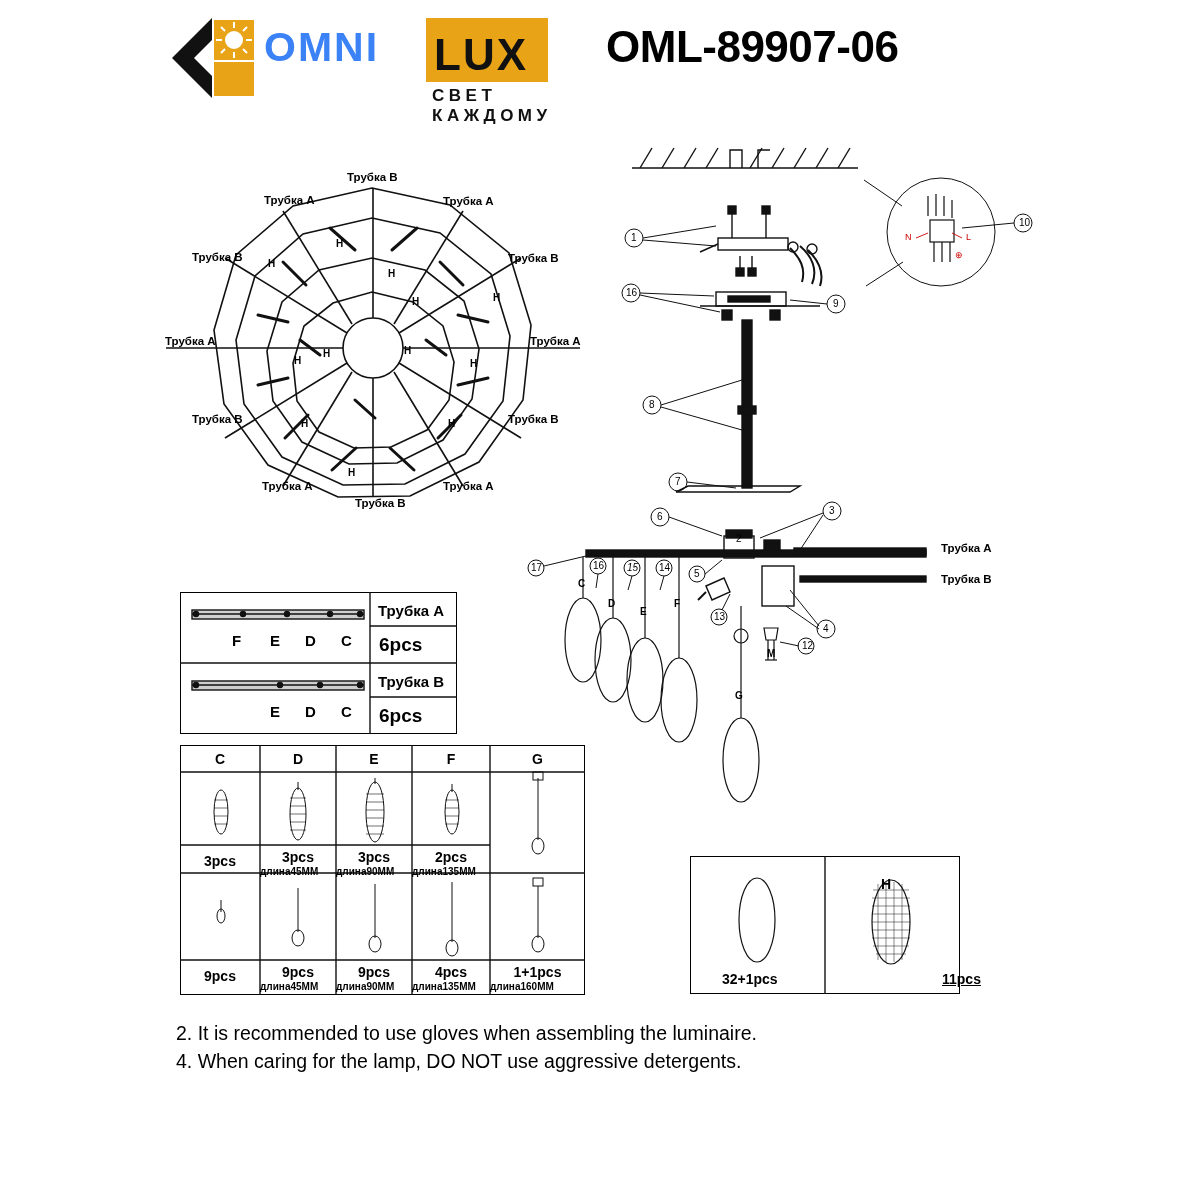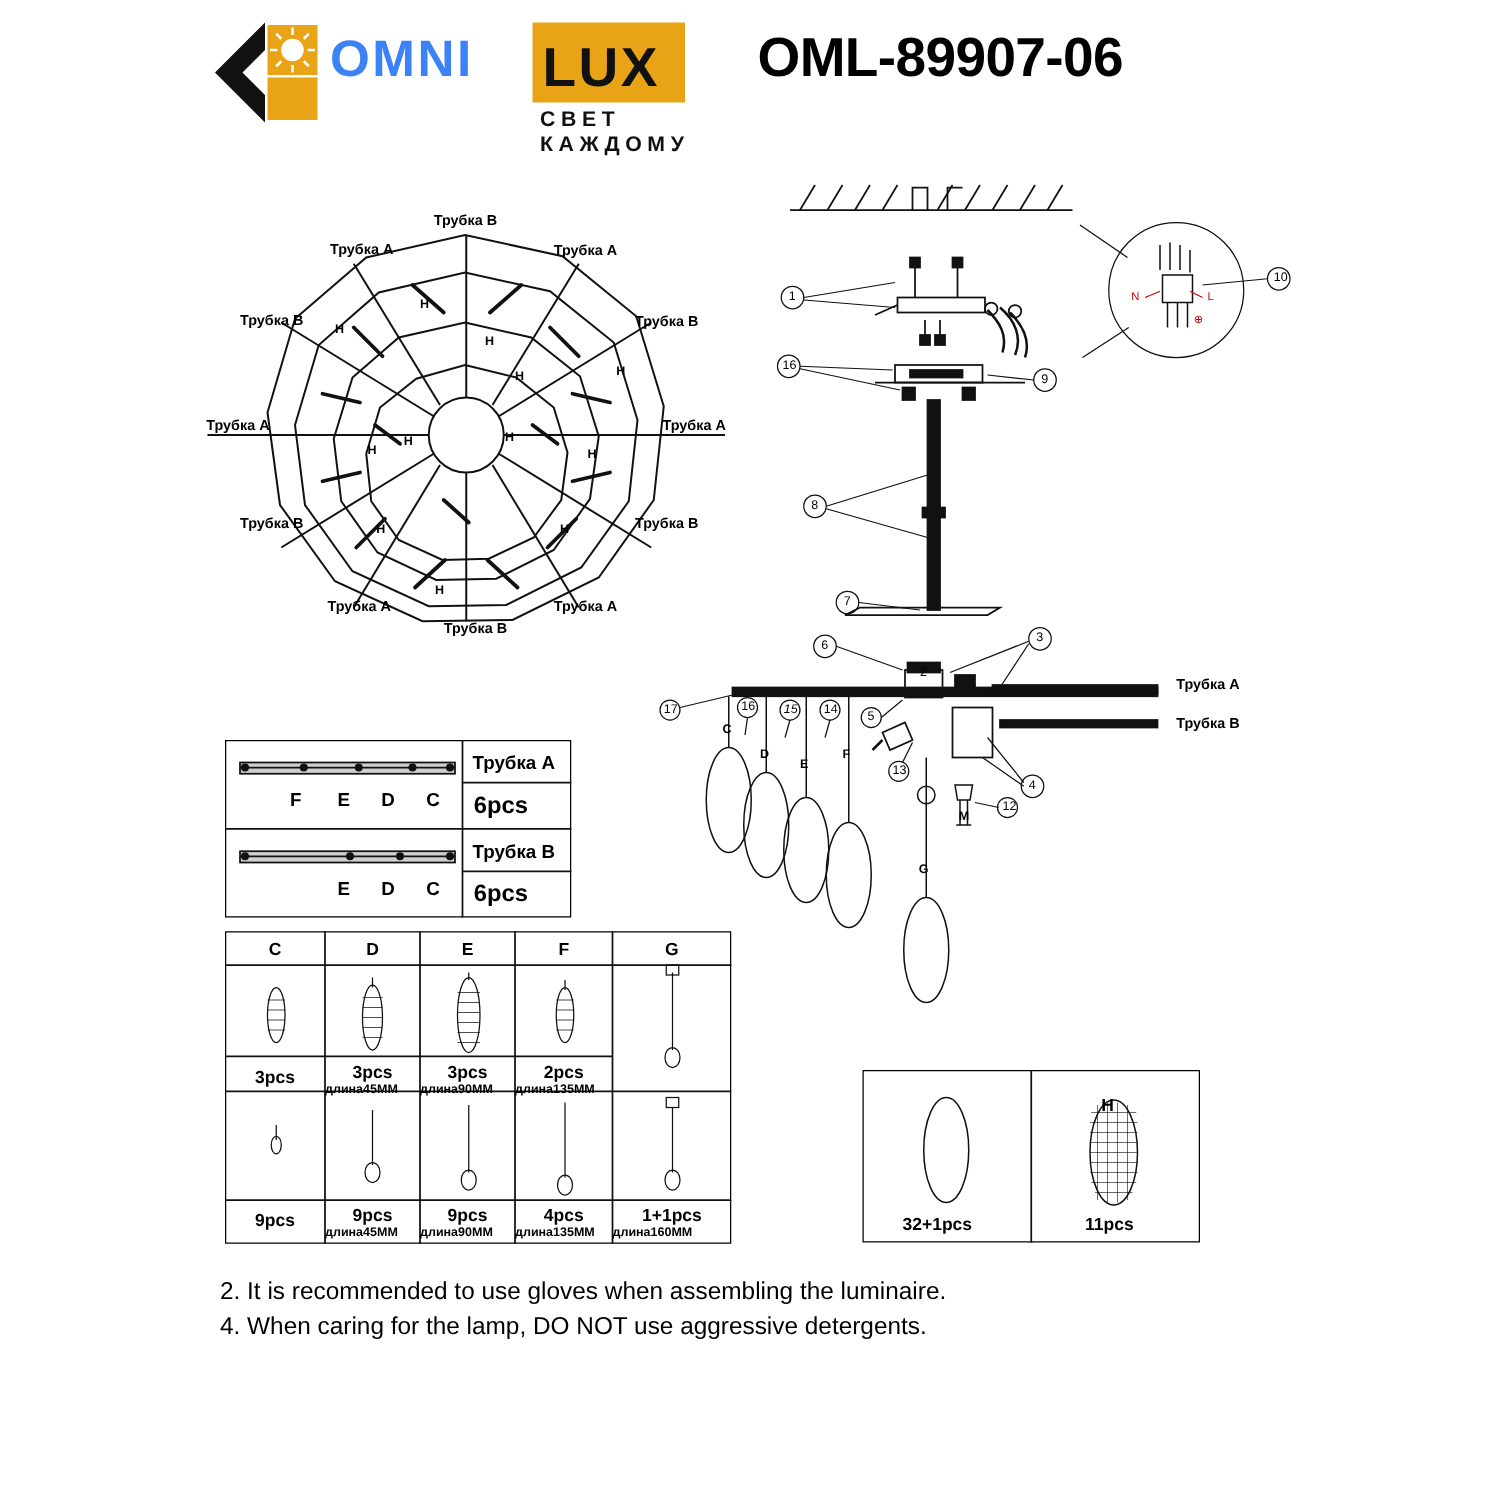--- a/index.html
+++ b/index.html
@@ -466,20 +466,20 @@
         <line x1="873" y1="946" x2="909" y2="946"></line>
       <line x1="876" y1="954" x2="906" y2="954"></line>
       <line x1="878" y1="884" x2="878" y2="960"></line>
         <line x1="886" y1="882" x2="886" y2="962"></line>
       <line x1="894" y1="882" x2="894" y2="962"></line>
         <line x1="902" y1="884" x2="902" y2="960"></line>
     </g>
   </svg>
   <div class="glass-qty" style="left:722px;top:971px;">32+1pcs</div>
   <div class="glass-qty" style="left:881px;top:876px;">H</div>
-  <div class="glass-qty" style="left:868px;top:971px;">11pcs</div>
+  <div class="glass-qty" style="left:942px;top:971px;text-decoration:underline;">11pcs</div>
 
   <div class="instructions">
     <p>2. It is recommended to use gloves when assembling the luminaire.</p>
     <p>4. When caring for the lamp, DO NOT use aggressive detergents.</p>
   </div>
 
 </div>
 
 </body></html>

